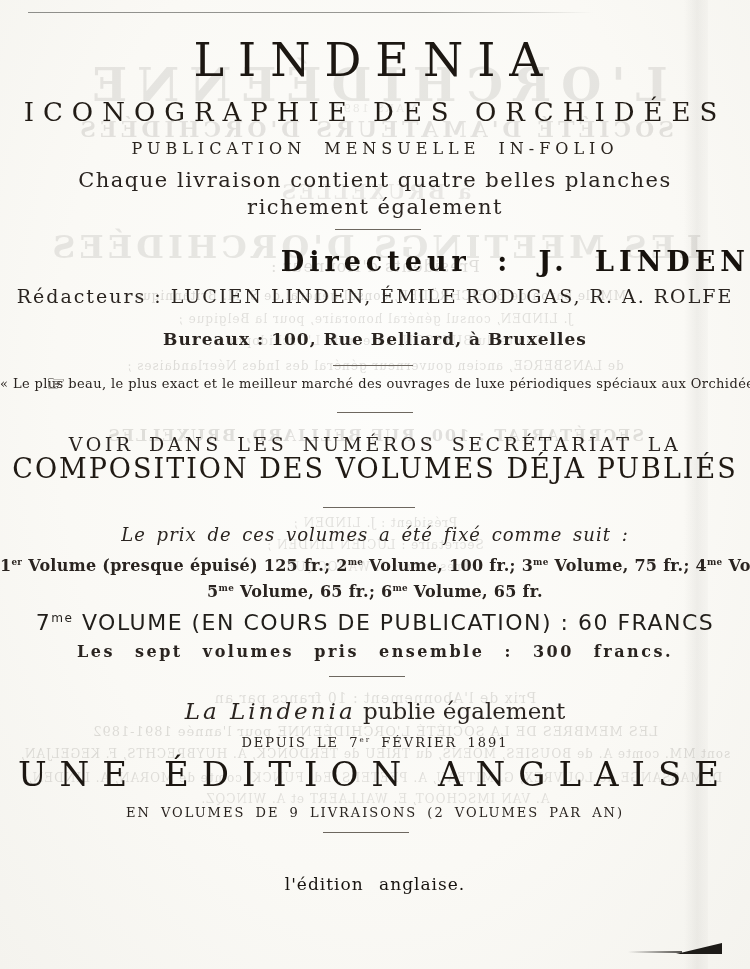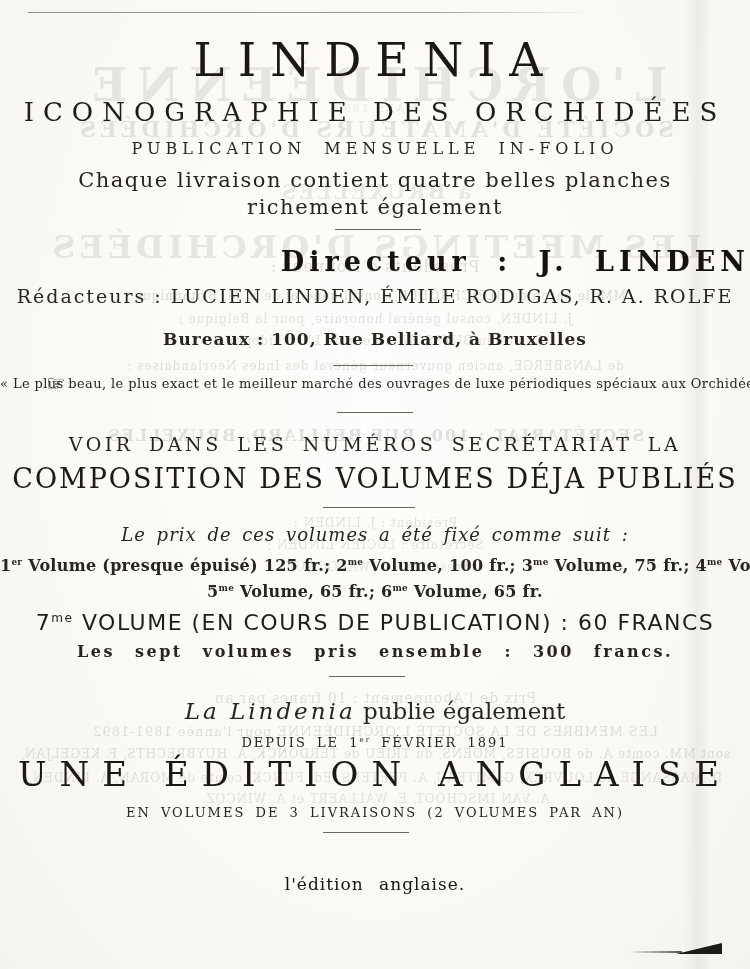--- a/index.html
+++ b/index.html
@@ -34,21 +34,21 @@
   .t-title{top:33px;font-size:46px;letter-spacing:14px;color:#1c1712;}
   .t-subtitle{top:97px;font-size:26px;letter-spacing:9px;color:#221c16;}
   .t-pub{top:139px;font-size:16px;letter-spacing:5px;word-spacing:8px;color:#2b251f;}
   .t-tagline1{top:168px;font-size:21px;letter-spacing:1.5px;}
   .t-tagline2{top:195px;font-size:21px;letter-spacing:1.5px;}
   .t-director{top:246px;font-size:27px;font-weight:bold;letter-spacing:5px;word-spacing:12px;color:#17120d;text-align:right;}
   .t-editors{top:285px;font-size:19px;letter-spacing:2px;}
   .t-bureaux{top:329px;font-size:17px;font-weight:bold;letter-spacing:1px;}
   .t-quote{top:376px;font-size:13px;letter-spacing:0.4px;}
   .t-voir{top:433px;font-size:19px;letter-spacing:3.5px;word-spacing:6px;}
-  .t-composition{top:463px;font-size:27px;letter-spacing:2px;color:#201a14;}
+  .t-composition{top:453px;font-size:27px;letter-spacing:2px;color:#201a14;}
   .t-prixintro{top:524px;font-size:18px;font-style:italic;letter-spacing:1px;word-spacing:4px;}
   .t-volumes1{top:556px;font-size:16px;font-weight:bold;letter-spacing:0.3px;}
   .t-volumes2{top:582px;font-size:16px;font-weight:bold;letter-spacing:0.3px;}
   .t-seventh{top:610px;font-size:22px;letter-spacing:1.5px;
     font-family:"DejaVu Sans","Liberation Sans",sans-serif;color:#211e1a;}
   .t-ensemble{top:642px;font-size:16px;font-weight:bold;letter-spacing:2.5px;word-spacing:12px;}
   .t-lalindenia{top:698px;font-size:23px;}
   .t-lalindenia .it{font-style:italic;letter-spacing:3px;}
   .t-depuis{top:735px;font-size:13px;letter-spacing:2px;word-spacing:4px;}
   .t-anglaise{top:754px;font-size:34px;letter-spacing:13px;color:#1c1712;}
@@ -128,21 +128,21 @@
   <div class="line t-volumes1"><span>1</span><sup>er</sup><span> Volume (presque épuisé) 125 fr.; 2</span><sup>me</sup><span> Volume, 100 fr.; 3</span><sup>me</sup><span> Volume, 75 fr.; 4</span><sup>me</sup><span> Volume, 70 fr.;</span></div>
   <div class="line t-volumes2"><span>5</span><sup>me</sup><span> Volume, 65 fr.; 6</span><sup>me</sup><span> Volume, 65 fr.</span></div>
   <div class="line t-seventh"><span>7</span><sup>me</sup><span> VOLUME (EN COURS DE PUBLICATION) : 60 FRANCS</span></div>
   <div class="line t-ensemble">Les sept volumes pris ensemble : 300 francs.</div>
 
   <div class="rule rule-5"></div>
 
   <div class="line t-lalindenia">
     <span class="it">La Lindenia</span><span> publie également</span>
   </div>
-  <div class="line t-depuis"><span>DEPUIS LE 1</span><sup>er</sup><span> FÉVRIER 1891</span></div>
+  <div class="line t-depuis"><span>DEPUIS LE 7</span><sup>er</sup><span> FÉVRIER 1891</span></div>
   <div class="line t-anglaise">UNE ÉDITION ANGLAISE</div>
-  <div class="line t-envolumes">EN VOLUMES DE 3 LIVRAISONS (2 VOLUMES PAR AN)</div>
+  <div class="line t-envolumes">EN VOLUMES DE 9 LIVRAISONS (2 VOLUMES PAR AN)</div>
 
   <div class="rule rule-6"></div>
 
   <div class="line t-prixabo2">l'édition anglaise.</div>
 
 </div>
 
 </body></html>

